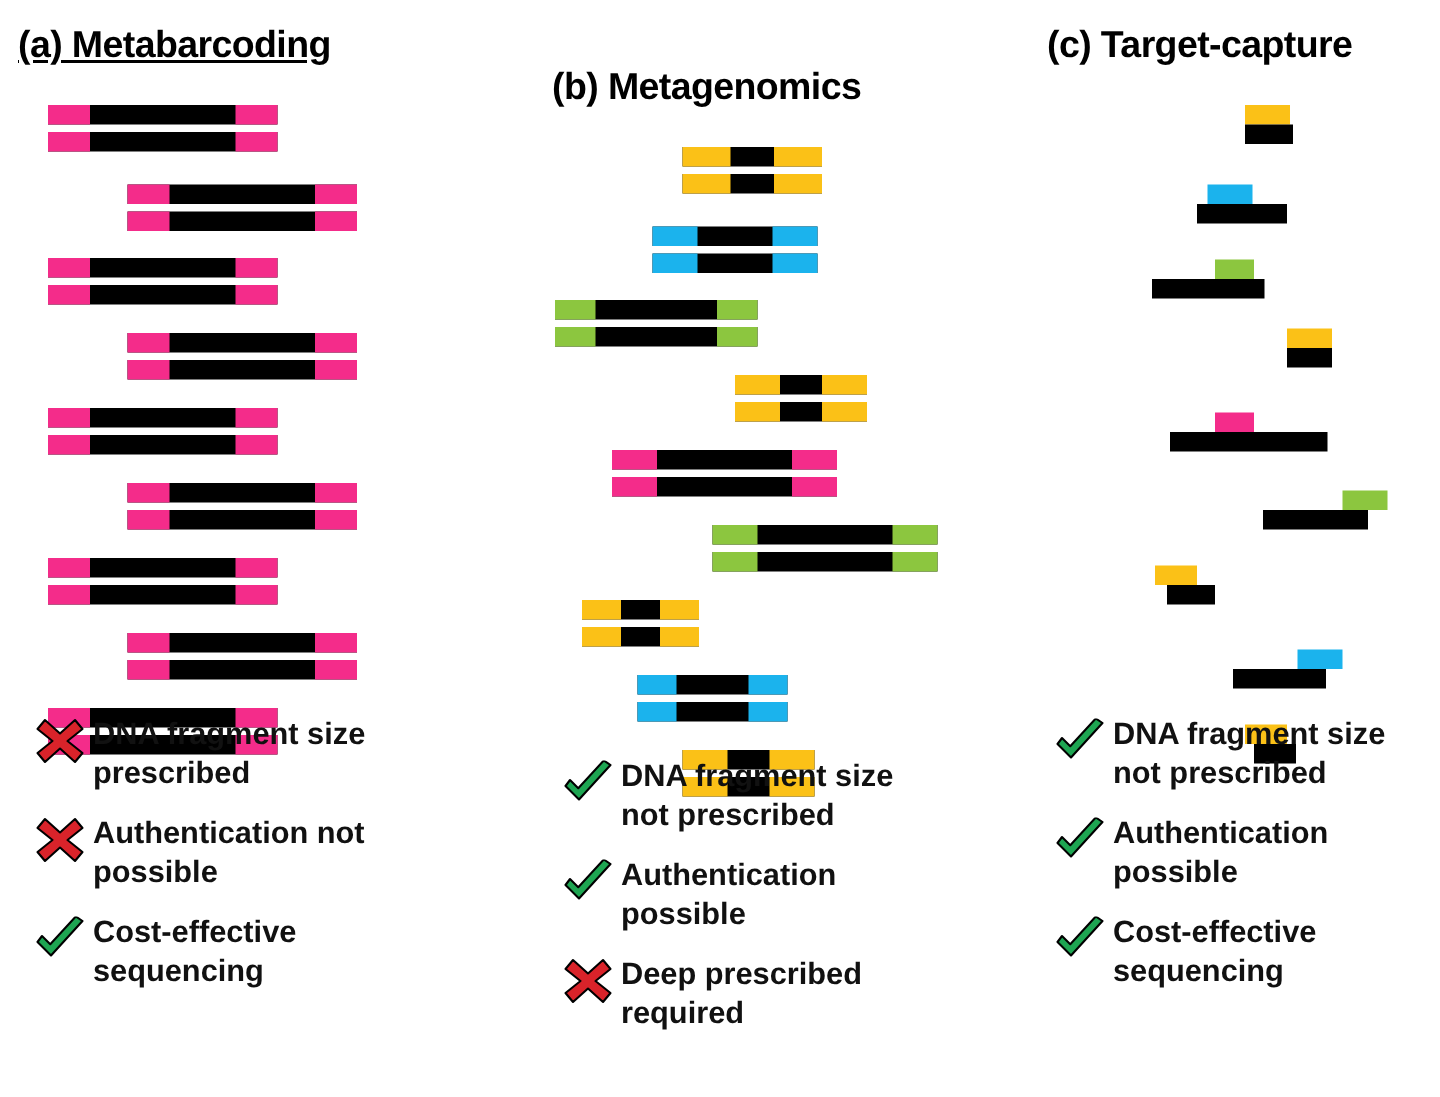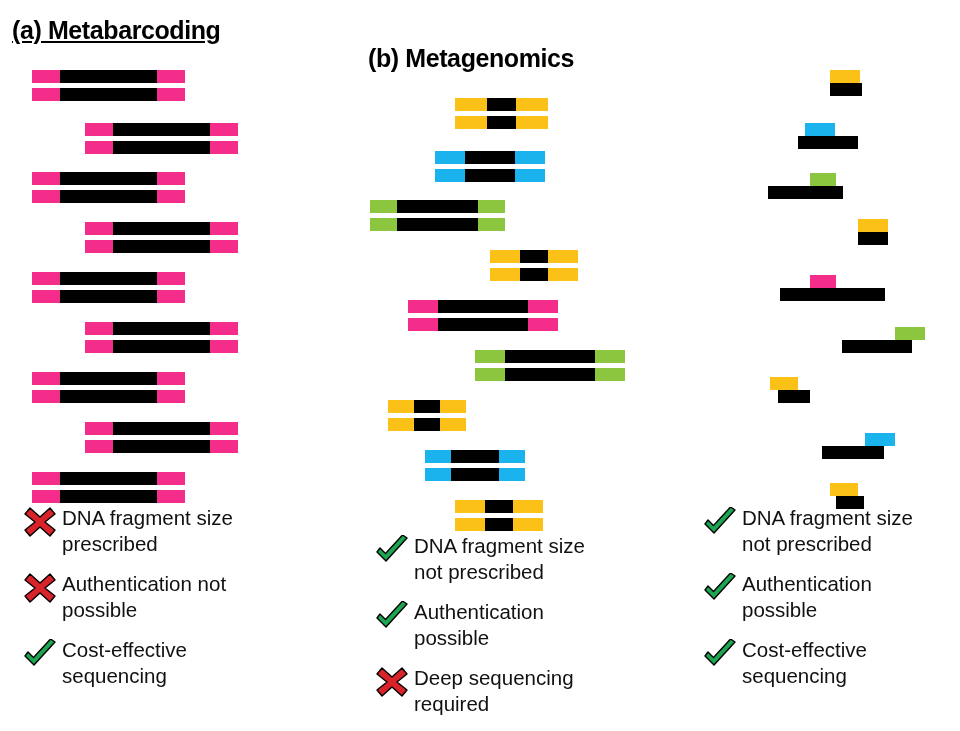--- a/index.html
+++ b/index.html
@@ -61,22 +61,23 @@
   
   .bait {
     position: absolute;
     height: 13px;
   }
 
   
   .legend {
     position: absolute;
     left: 0;
-    top: 505px;
+    top: 477px;
     right: 0;
+    font-weight: bold;
   }
   .legend-row {
     position: relative;
     display: flex;
     align-items: flex-start;
     margin-bottom: 12px;
     min-height: 54px;
   }
   .legend-mark {
     width: 44px;
@@ -303,27 +304,28 @@
         </div>
         <div class="legend-text">Authentication
 possible</div>
       </div>
       <div class="legend-row">
         <div class="legend-mark">
           <svg class="mark" width="32" height="30" viewBox="0 0 32 30" aria-hidden="true">
             <path d="M6 1 L16 10 L26 1 L31 7 L21 15 L31 23 L26 29 L16 20 L6 29 L1 23 L11 15 L1 7 Z" fill="#D9232A" stroke="#000000" stroke-width="1.4" stroke-linejoin="round"></path>
           </svg>
         </div>
-        <div class="legend-text">Deep sequencing
+        <div class="legend-text">Deep prescribed
 required</div>
       </div>
     </div>
 </div>
 
 <div class="panel" id="panel-c">
+  <div class="panel-title">(c) Target-capture</div>
   <div class="frag-area">
       <div class="bait" style="left: 140px; top: 10px; width: 30px; background: rgb(251, 193, 23);"></div>
       <div class="frag" style="left: 140px; top: 23px; width: 32px;"></div>
       <div class="bait" style="left: 115px; top: 63px; width: 30px; background: rgb(27, 179, 237);"></div>
       <div class="frag" style="left: 108px; top: 76px; width: 60px;"></div>
       <div class="bait" style="left: 120px; top: 113px; width: 26px; background: rgb(140, 198, 63);"></div>
       <div class="frag" style="left: 78px; top: 126px; width: 75px;"></div>
       <div class="bait" style="left: 168px; top: 159px; width: 30px; background: rgb(251, 193, 23);"></div>
       <div class="frag" style="left: 168px; top: 172px; width: 30px;"></div>
       <div class="bait" style="left: 120px; top: 215px; width: 26px; background: rgb(244, 44, 138);"></div>

